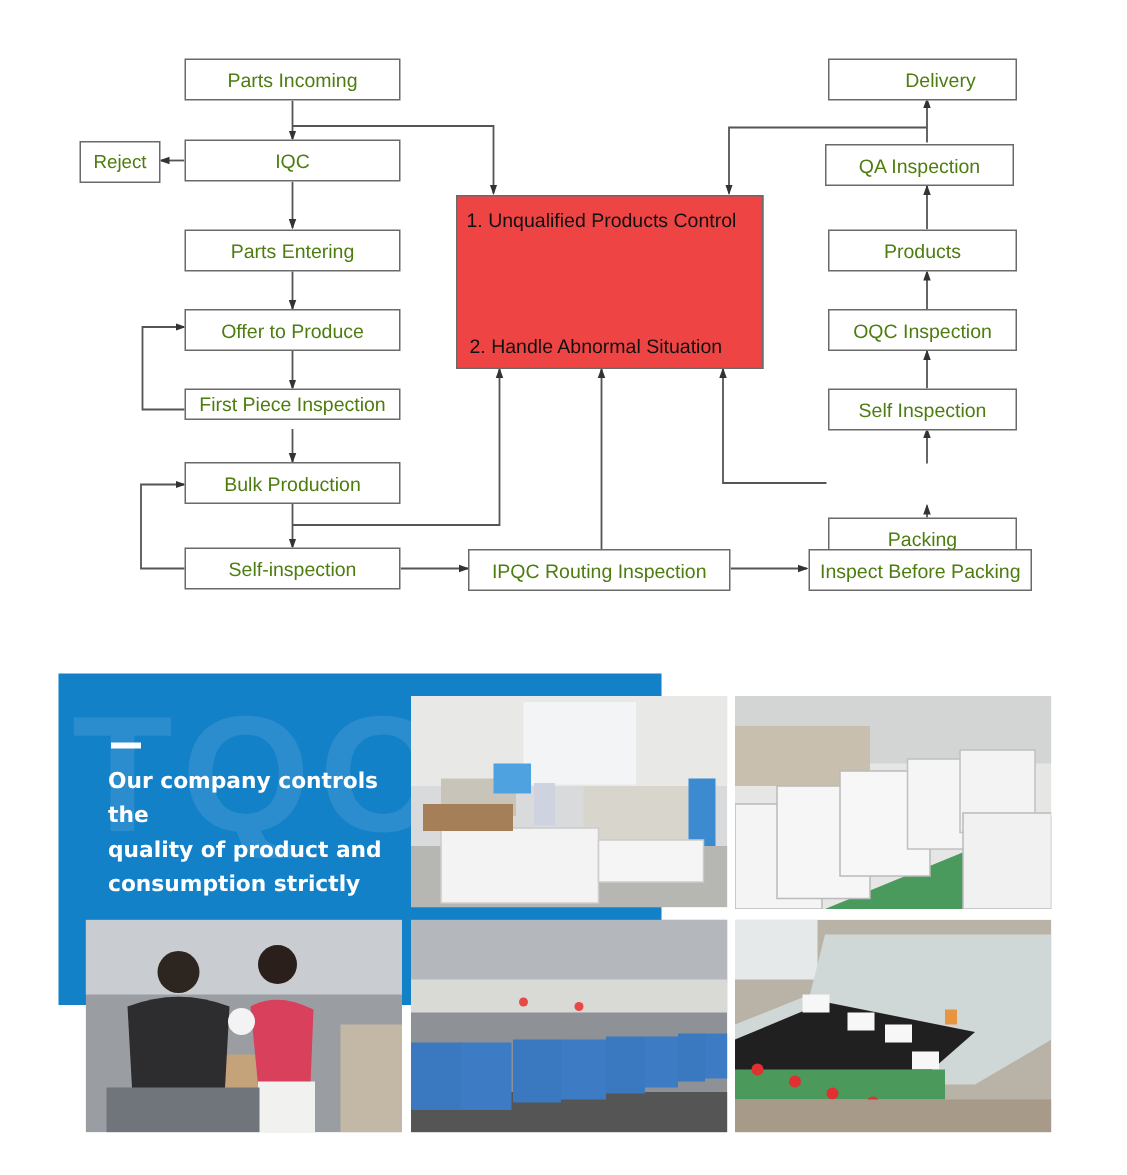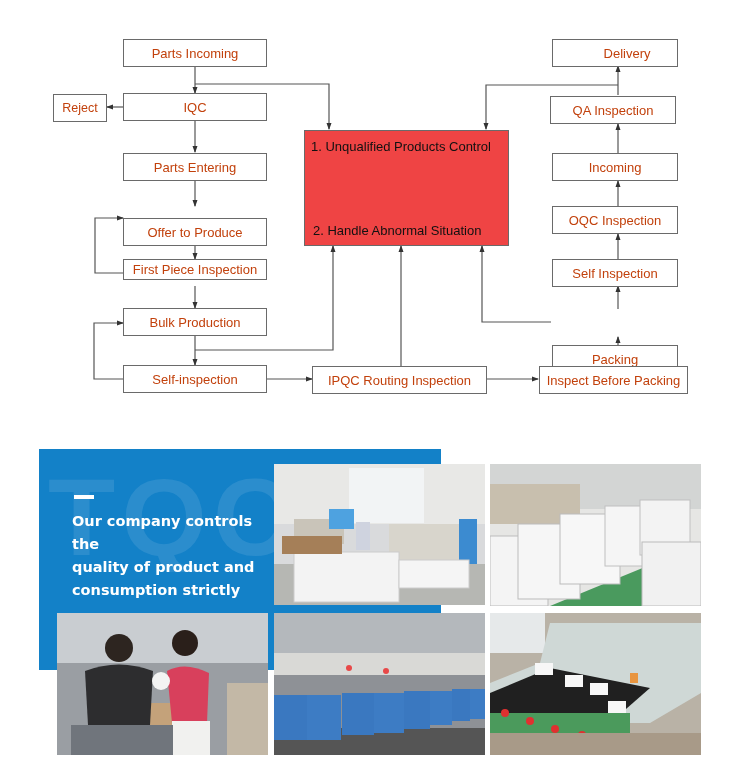--- a/index.html
+++ b/index.html
@@ -1,20 +1,20 @@
 <!DOCTYPE html>
 <html><head>
 <meta charset="utf-8">
 <style>
   html, body { margin:0; padding:0; background:#ffffff; }
   body { width:751px; height:783px; position:relative; overflow:hidden;
          font-family:"Liberation Sans", "DejaVu Sans", sans-serif; }
   #flow { position:absolute; left:0; top:0; width:751px; height:420px; }
   .box { position:absolute; box-sizing:border-box; border:1.3px solid #6a6a6a; background:#fff;
-         display:flex; align-items:center; justify-content:center; font-size:13px; color:#c2410c; white-space:nowrap; }
+         display:flex; align-items:center; justify-content:center; font-size:13px; color:#4d7c0f; white-space:nowrap; }
   .box span { display:block; }
   .big { position:absolute; box-sizing:border-box; border:1.3px solid #6a6a6a; background:#ef4444; font-size:13px; color:#111; }
   .big .l1 { position:absolute; left:6px; top:8px; white-space:nowrap; }
   .big .l2 { position:absolute; left:8px; top:92px; white-space:nowrap; }
   svg.lines { position:absolute; left:0; top:0; }
   
   .blue { position:absolute; left:39px; top:449px; width:402px; height:221px; background:#1381c8; }
   .ghost { position:absolute; left:48px; top:462px; font-size:110px; font-weight:bold; color:rgba(255,255,255,0.10);
            letter-spacing:6px; line-height:1; white-space:nowrap; overflow:hidden; width:226px; }
   .dash { position:absolute; left:74px; top:495px; width:20px; height:4px; background:#fff; }
@@ -75,21 +75,21 @@
     </div>
   <div class="box" style="left:53px;top:94px;width:54px;height:28px;font-size:12.5px;">
       <span>Reject</span>
     </div>
   <div class="box" style="left:123px;top:93px;width:144px;height:28px;">
       <span>IQC</span>
     </div>
   <div class="box" style="left:123px;top:153px;width:144px;height:28px;">
       <span>Parts Entering</span>
     </div>
-  <div class="box" style="left:123px;top:218px;width:144px;height:28px;">
+  <div class="box" style="left:123px;top:206px;width:144px;height:28px;">
       <span>Offer to Produce</span>
     </div>
   <div class="box" style="left:123px;top:259px;width:144px;height:21px;">
       <span>First Piece Inspection</span>
     </div>
   <div class="box" style="left:123px;top:308px;width:144px;height:28px;">
       <span>Bulk Production</span>
     </div>
   <div class="box" style="left:123px;top:365px;width:144px;height:28px;">
       <span>Self-inspection</span>
@@ -103,21 +103,21 @@
       <span>IPQC Routing Inspection</span>
     </div>
 
   <div class="box" style="left:552px;top:39px;width:126px;height:28px;padding-left:24px;">
       <span>Delivery</span>
     </div>
   <div class="box" style="left:550px;top:96px;width:126px;height:28px;">
       <span>QA Inspection</span>
     </div>
   <div class="box" style="left:552px;top:153px;width:126px;height:28px;">
-      <span>Incoming</span>
+      <span>Products</span>
     </div>
   <div class="box" style="left:552px;top:206px;width:126px;height:28px;">
       <span>OQC Inspection</span>
     </div>
   <div class="box" style="left:552px;top:259px;width:126px;height:28px;">
       <span>Self Inspection</span>
     </div>
   <div class="box" style="left:552px;top:309px;width:126px;height:28px;margin-top:36px;">
       <span>Packing</span>
     </div>

